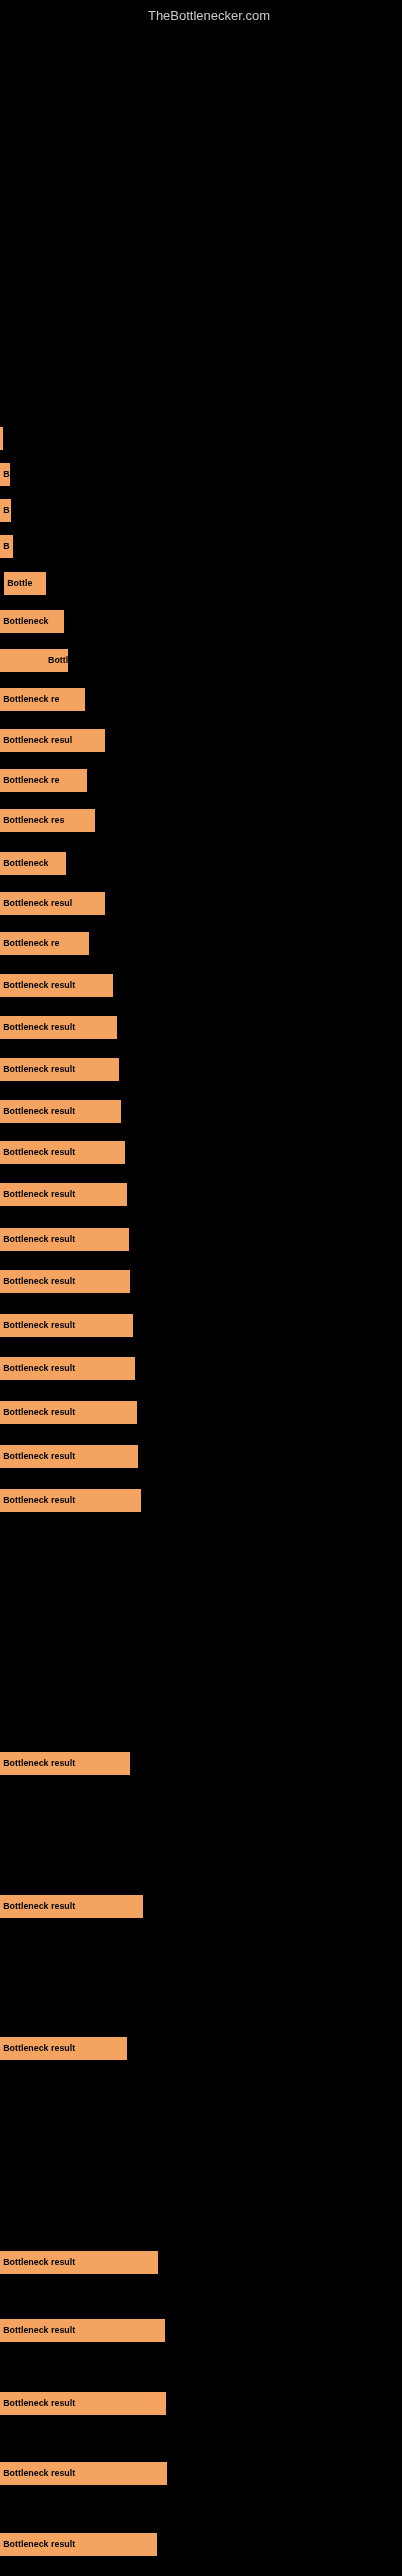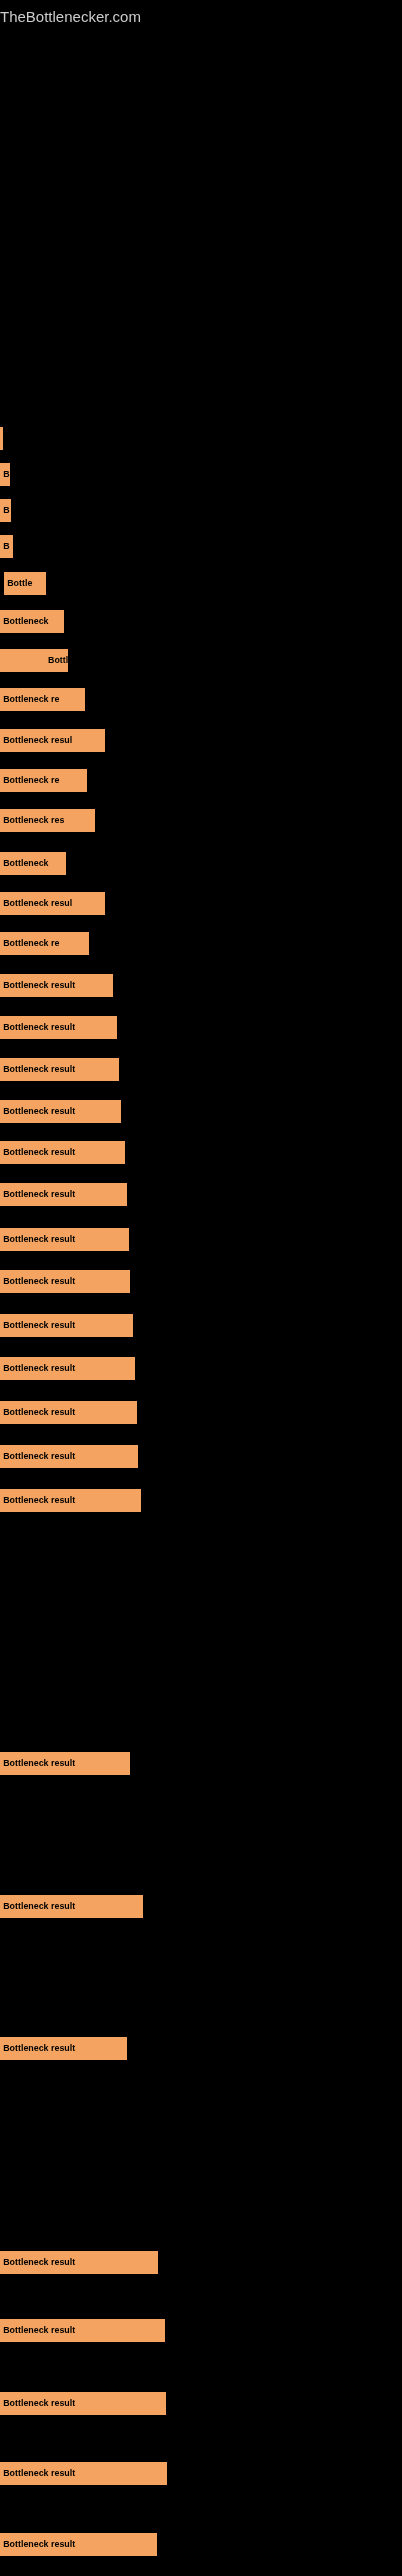--- a/index.html
+++ b/index.html
@@ -12,24 +12,25 @@
       background-color: #000000;
       width: 403px;
       min-height: 2576px;
       font-family: Arial, sans-serif;
       position: relative;
       overflow-x: hidden;
     }
 
     .site-title {
       color: #cccccc;
-      font-size: 15px;
-      text-align: left;
+      font-size: 13px;
+      text-align: center;
       padding-top: 8px;
       padding-bottom: 8px;
+      margin-left: 15px;
     }
 
     .bar {
       background-color: #f4a460;
       height: 22.5px;
       display: flex;
       align-items: center;
       padding-left: 3.2px;
       font-size: 8.9px;
       color: #000;

